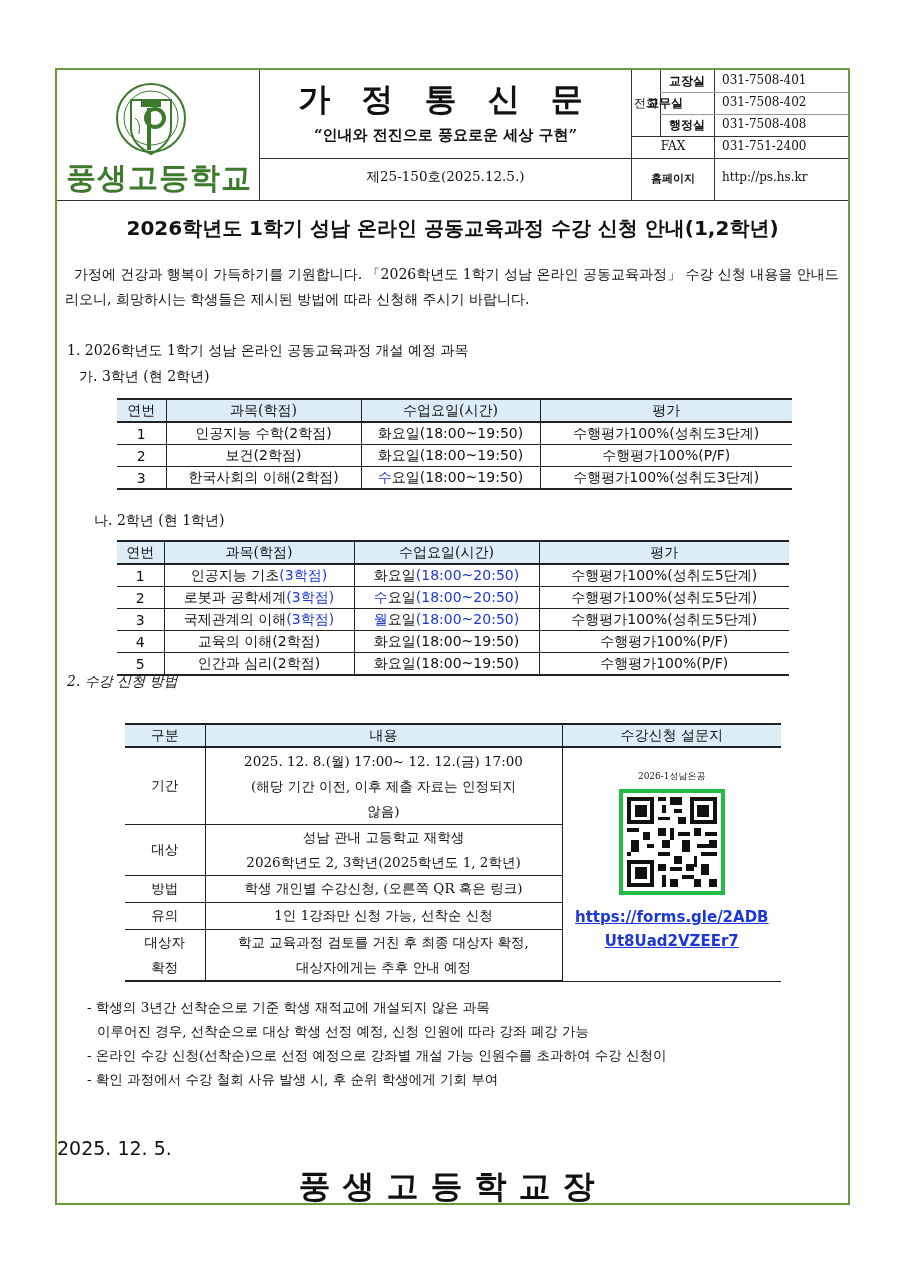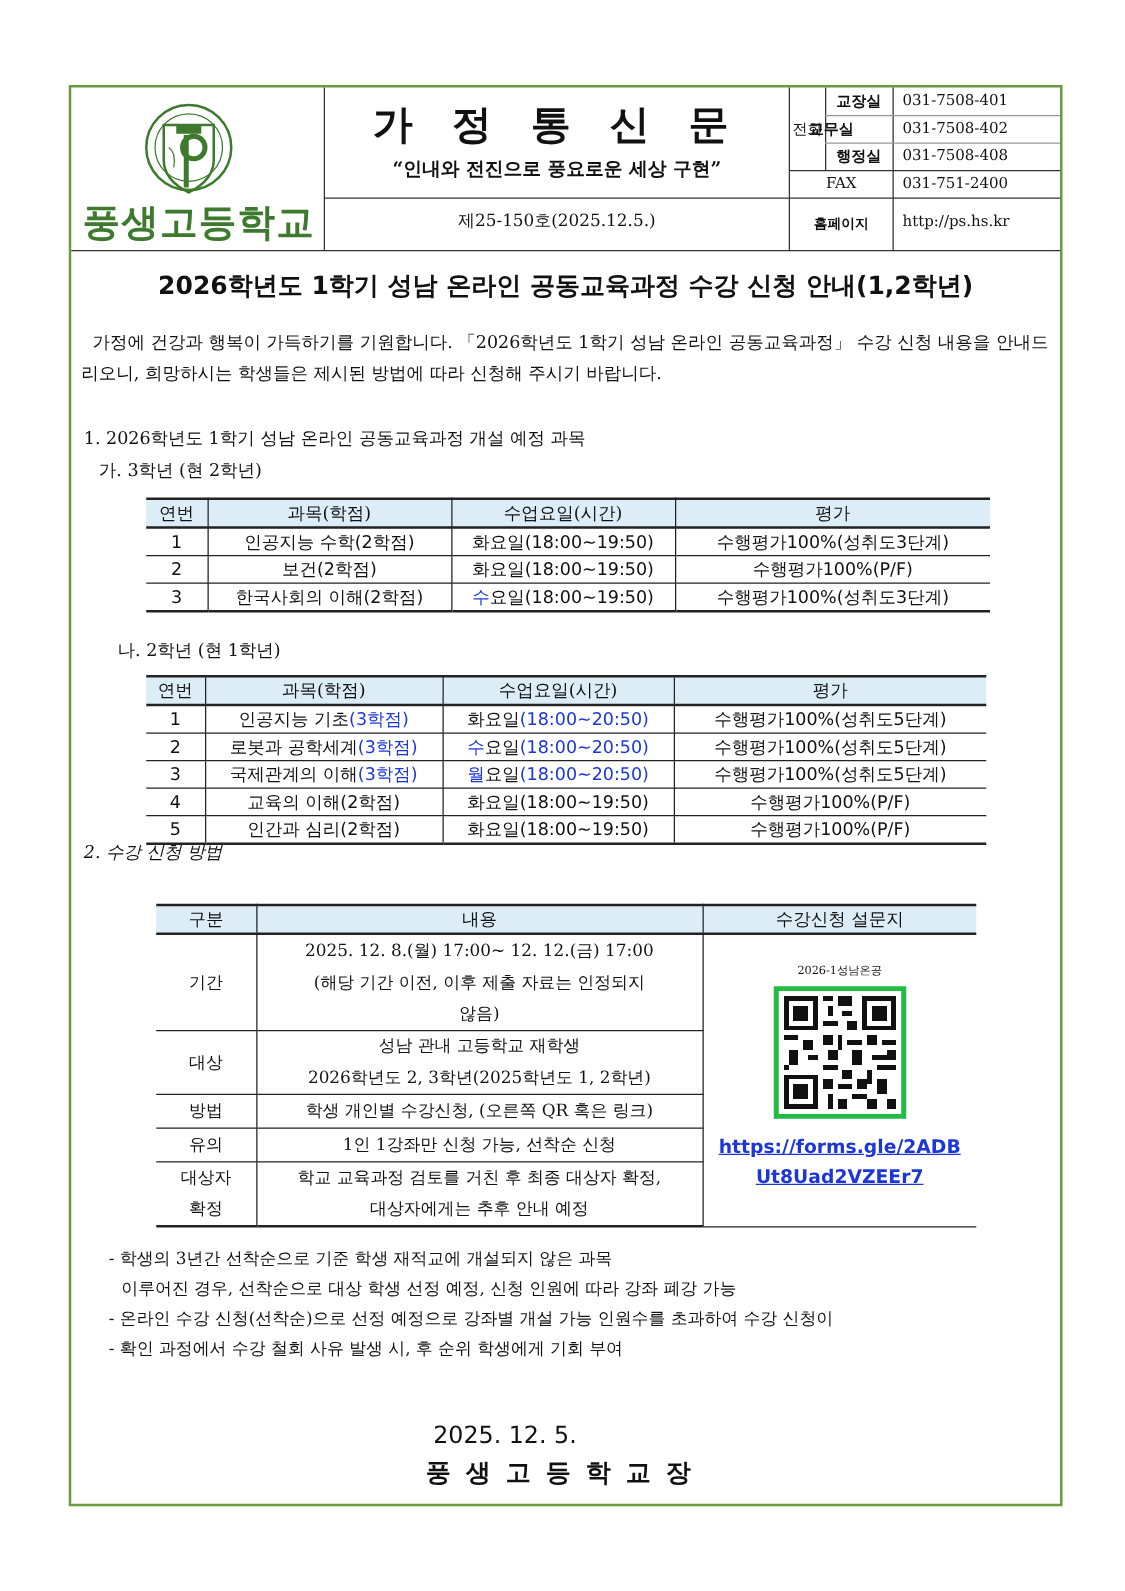--- a/index.html
+++ b/index.html
@@ -29,22 +29,22 @@
   table.grid th:last-child, table.grid td:last-child { border-right:none; }
   table.grid thead tr { border-top:2px solid #222; border-bottom:2px solid #222; }
   table.grid tbody tr:last-child td { border-bottom:2px solid #222; }
   .blue { color:#1c37d6; }
   table.method td { font-family:"DejaVu Serif", serif; font-size:13.5px; }
   .qr-cell { vertical-align:top; }
   .qr-caption { font-size:9px; margin-top:22px; }
   .qr-box { width:106px; height:106px; margin:6px auto 0; border:4px solid #22bb44; box-sizing:border-box; background:#fff; }
   .qr-link { display:block; color:#1c37d6; text-decoration:underline; font-size:15px; font-weight:bold; line-height:24px; margin-top:10px; font-family:"DejaVu Sans", sans-serif; }
   .notes { position:absolute; left:30px; top:925px; width:760px; font-size:13.5px; line-height:24px; font-family:"DejaVu Serif", serif; }
-  .footer-date { position:absolute; left:0; top:1067px; width:694px; text-align:center; font-size:19px; }
-  .footer-sign { position:absolute; left:0; top:1095px; width:791px; text-align:center; font-size:20px; font-weight:bold; letter-spacing:12px; }
+  .footer-date { position:absolute; left:0; top:1067px; width:694px; text-align:left; font-size:19px; }
+  .footer-sign { position:absolute; left:0; top:1095px; width:791px; text-align:center; font-size:32px; font-weight:bold; letter-spacing:12px; }
 </style>
 </head>
 <body>
 
 <div class="frame">
 
   <div class="hdr">
     <div class="logo-cell">
       <svg class="emblem" viewBox="0 0 72 82">
         <circle cx="36" cy="40" r="34" fill="none" stroke="#3d7a2e" stroke-width="2"></circle>

